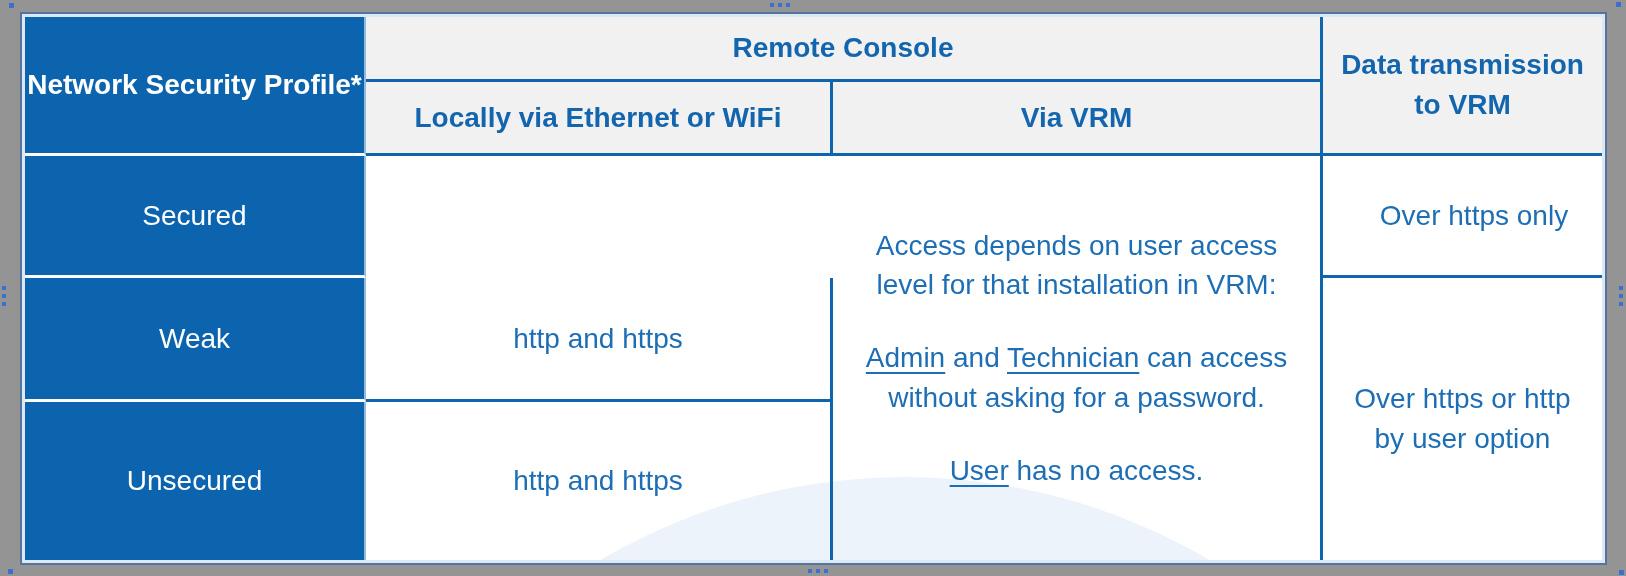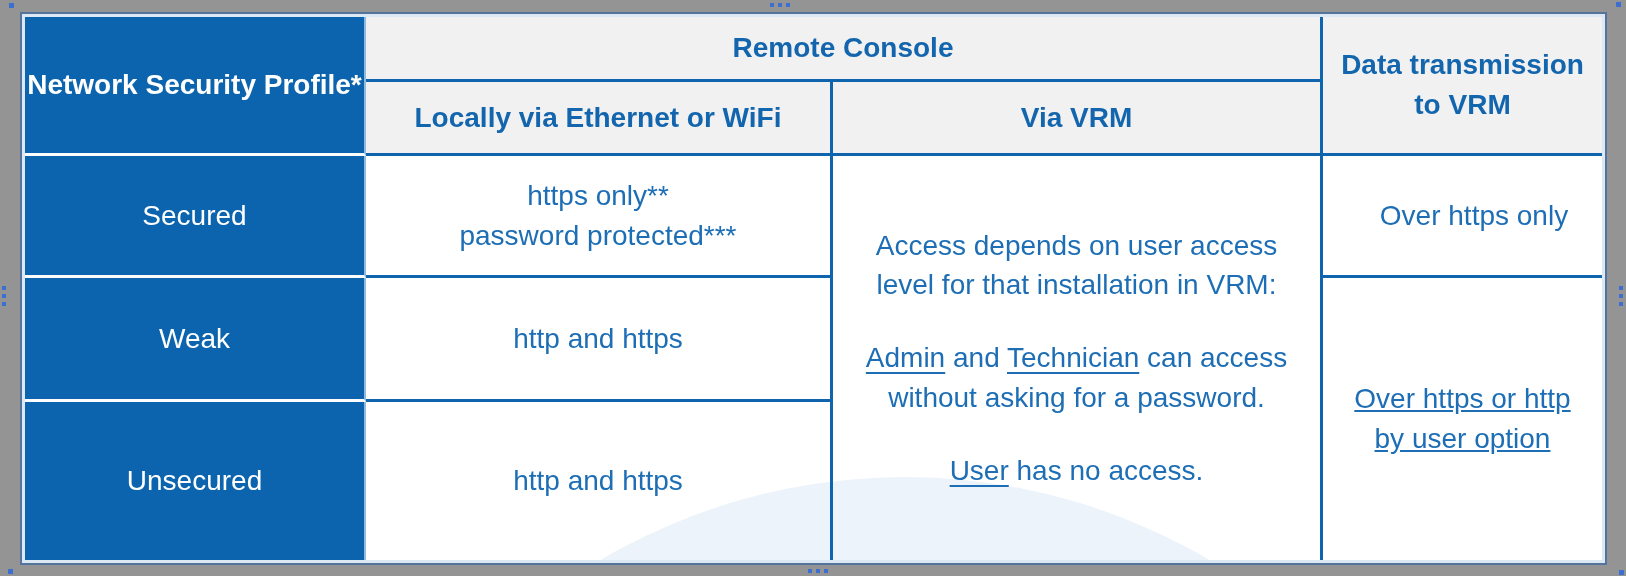--- a/index.html
+++ b/index.html
@@ -51,21 +51,21 @@
   .b2 { grid-column:2; grid-row:2; }
   .c2 { grid-column:3; grid-row:2; }
   .a2 { grid-column:1; grid-row:3; }
   .a3 { grid-column:1; grid-row:4; }
   .a4 { grid-column:1; grid-row:5; }
   .b3 { grid-column:2; grid-row:3; }
   .b4 { grid-column:2; grid-row:4; }
   .b5 { grid-column:2; grid-row:5; }
   .c3 { grid-column:3; grid-row:3/6;border-radius:21px; }
   .d3 { grid-column:4; grid-row:3;padding-left:23px; }
-  .d4 { grid-column:4; grid-row:4/6;text-decoration:underline; }
+  .d4 { grid-column:4; grid-row:4/6; }
 
   .c p { margin:0; }
   .c p + p { margin-top:33px; }
   .u { text-decoration:underline; text-underline-offset:5px; text-decoration-thickness:2px;margin-top:34px; }
 
   
   .dot {
     position:absolute; width:5px; height:5px; background:#3D6FD1;
   }
   .dots-h, .dots-v { position:absolute; display:flex; gap:4px; }
@@ -103,26 +103,20 @@
       </div>
 
       <div class="c lt bb-blue c2">
         <span>Via VRM</span>
       </div>
 
       <div class="c blue bb-white br-lite a2">
         <span>Secured</span>
       </div>
 
-      <div class="c br-blue bb-blue b3">
-        <div>
-          <span>https only**</span><br>
-          <span>password protected***</span>
-        </div>
-      </div>
 
       <div class="c c3">
         <div>
           <p>
             <span>Access depends on user access</span><br>
             <span>level for that installation in VRM:</span>
           </p>
           <p>
             <span class="u">Admin</span><span> and </span><span class="u">Technician</span><span> can access</span><br>
             <span>without asking for a password.</span>

